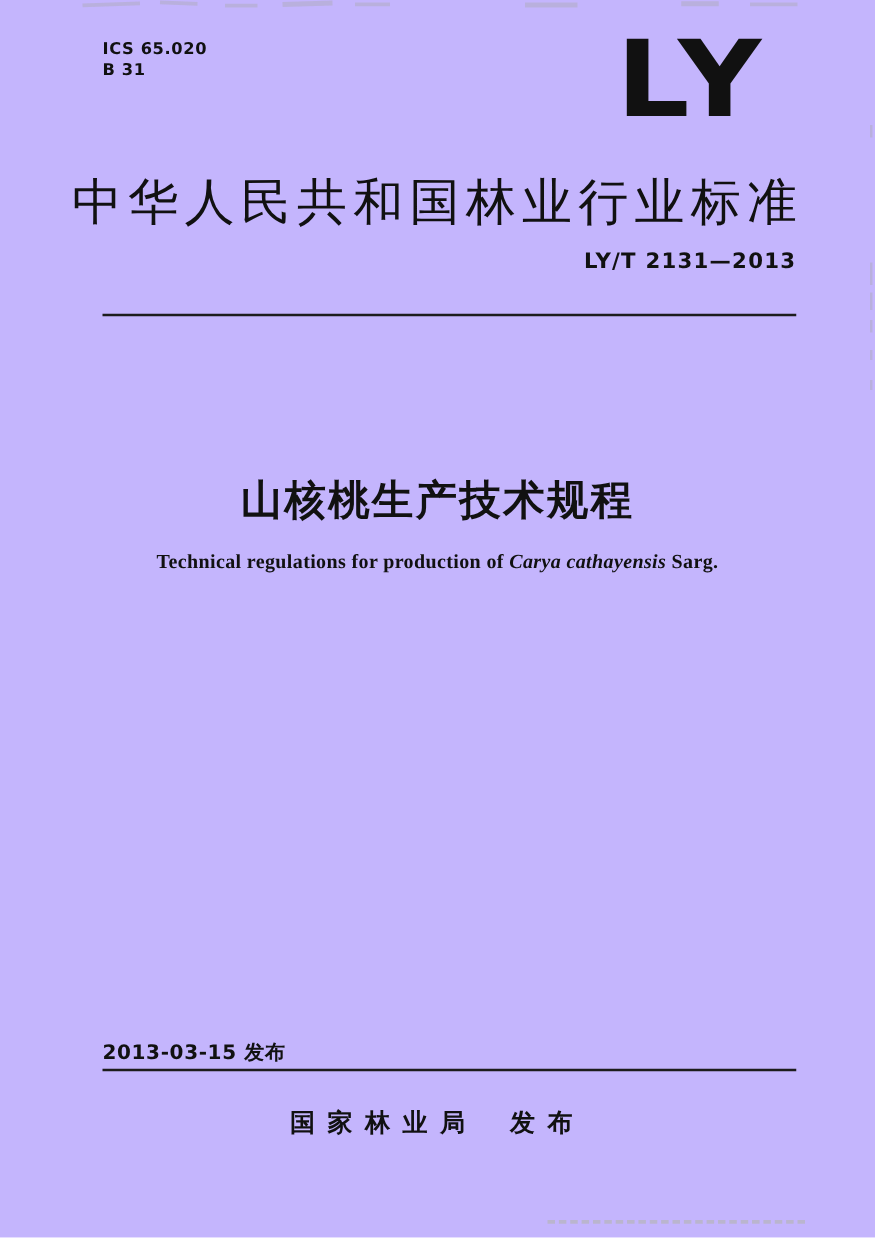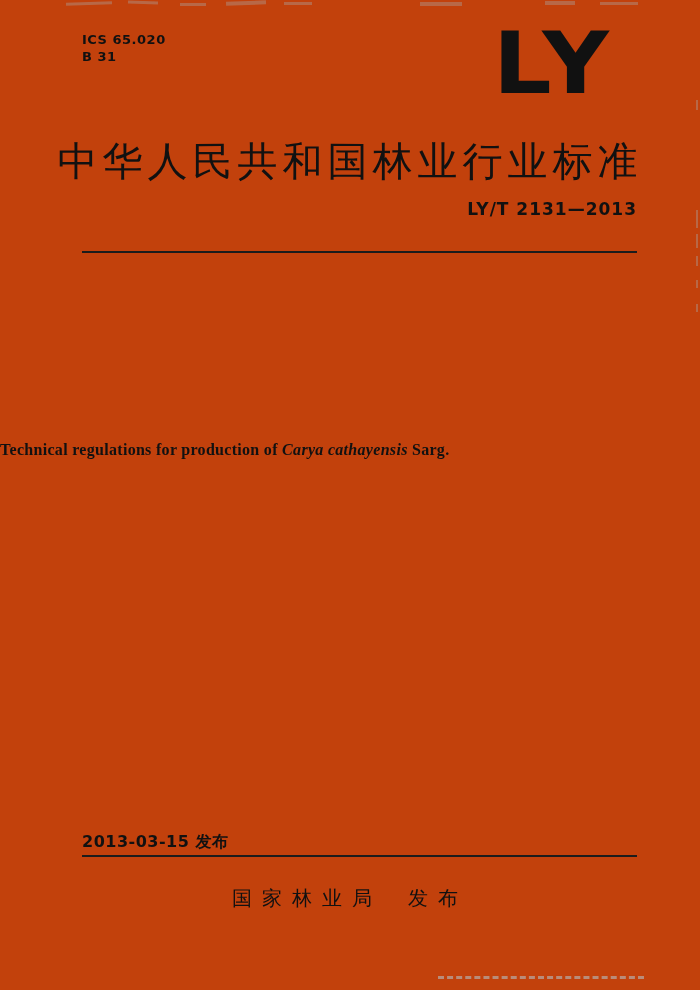--- a/index.html
+++ b/index.html
@@ -1,20 +1,20 @@
 <!DOCTYPE html>
 <html><head>
 <meta charset="utf-8">
 <style>
   html, body { margin: 0; padding: 0; background: #ffffff; }
   .page {
     position: relative;
     width: 700px;
     height: 990px;
-    background: #c2410c;
+    background: #c4b5fd;
     overflow: hidden;
     font-family: "DejaVu Sans", "Liberation Sans", sans-serif;
     color: #111;
   }
 
   
   .ics-block {
     position: absolute;
     left: 82px;
     top: 31px;
@@ -84,20 +84,21 @@
     letter-spacing: 2px;
     white-space: nowrap;
   }
 
   
   .en-title {
     position: absolute;
     left: 0;
     top: 441px;
     width: 100%;
+    text-align: center;
     font-family: "Liberation Serif", "DejaVu Serif", serif;
     font-size: 16px;
     font-weight: bold;
     letter-spacing: 0.3px;
   }
   .en-title em { font-style: italic; }
 
   
   .footer-dates {
     position: absolute;
@@ -111,21 +112,21 @@
   }
 
   
   .publisher-line {
     position: absolute;
     left: 0;
     top: 885px;
     width: 100%;
     text-align: center;
     font-size: 20px;
-    font-weight: normal;
+    font-weight: bold;
     letter-spacing: 10px;
     white-space: nowrap;
   }
   .publisher-line .publish-label { margin-left: 26px; }
 
   
   .artifact {
     position: absolute;
     background: #a8a8a8;
     opacity: 0.38;
@@ -172,20 +173,21 @@
   </div>
 
   <div class="ly-logo">LY</div>
 
   <div class="category-title">中华人民共和国林业行业标准</div>
 
   <div class="standard-number">LY/T 2131—2013</div>
 
   <div class="rule rule-top"></div>
 
+  <div class="main-title">山核桃生产技术规程</div>
 
   <div class="en-title">
     <span>Technical regulations for production of </span><em>Carya cathayensis</em><span> Sarg.</span>
   </div>
 
   <div class="footer-dates">
     <span>2013-03-15 发布</span>
   </div>
 
   <div class="rule rule-bottom"></div>

